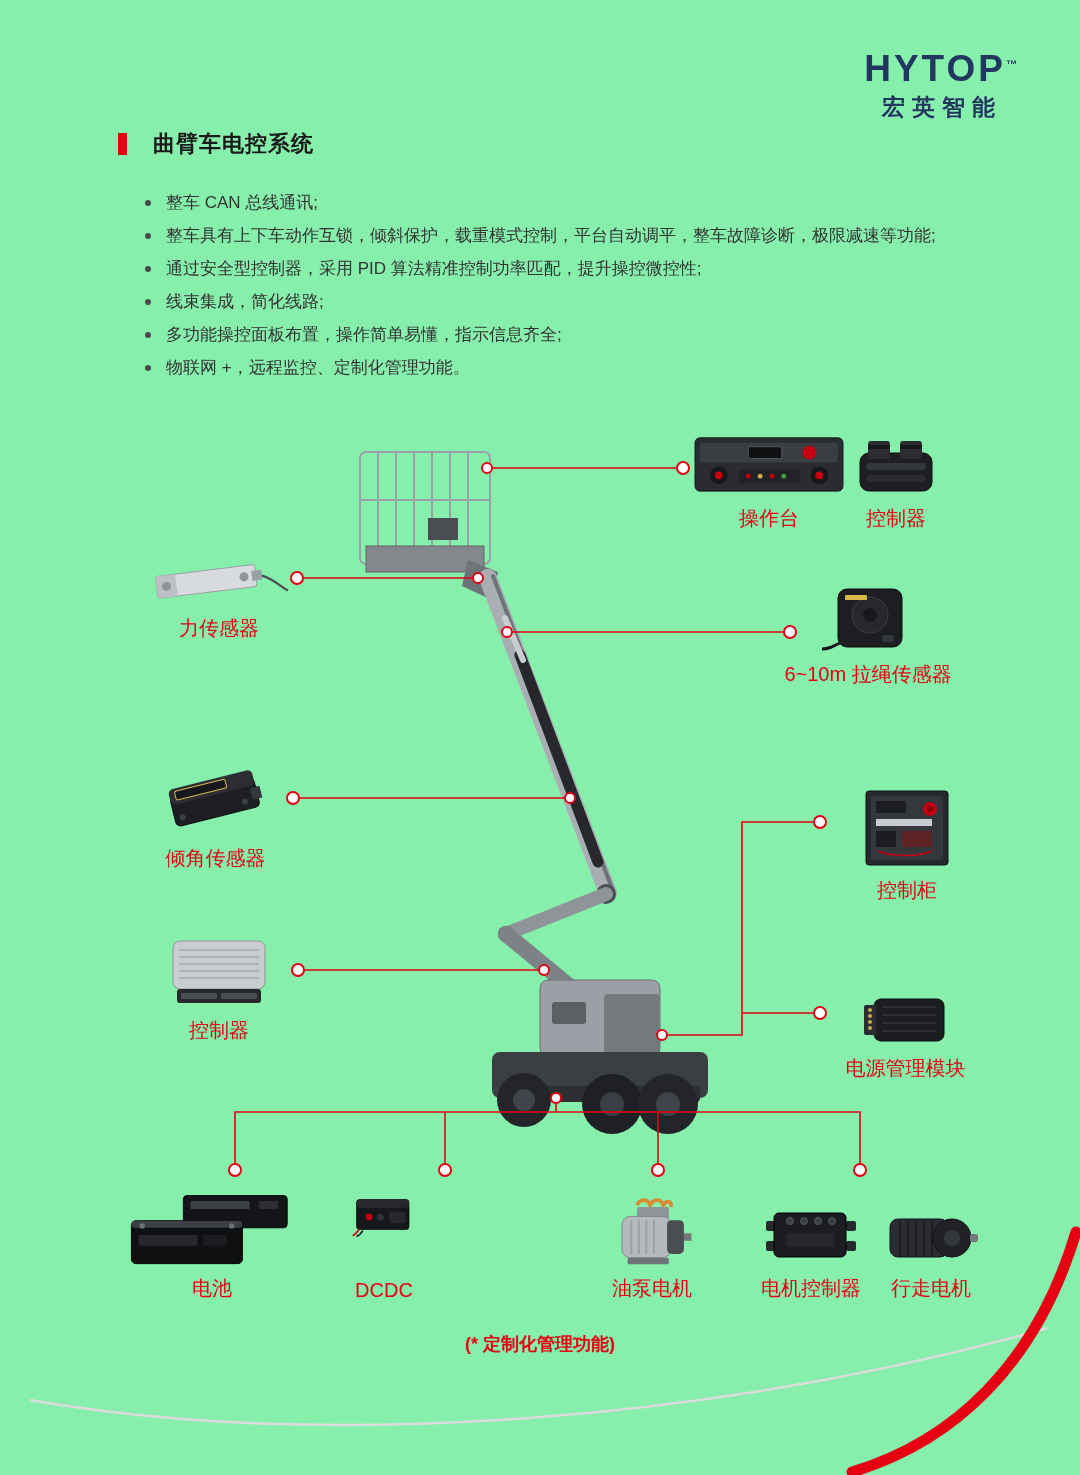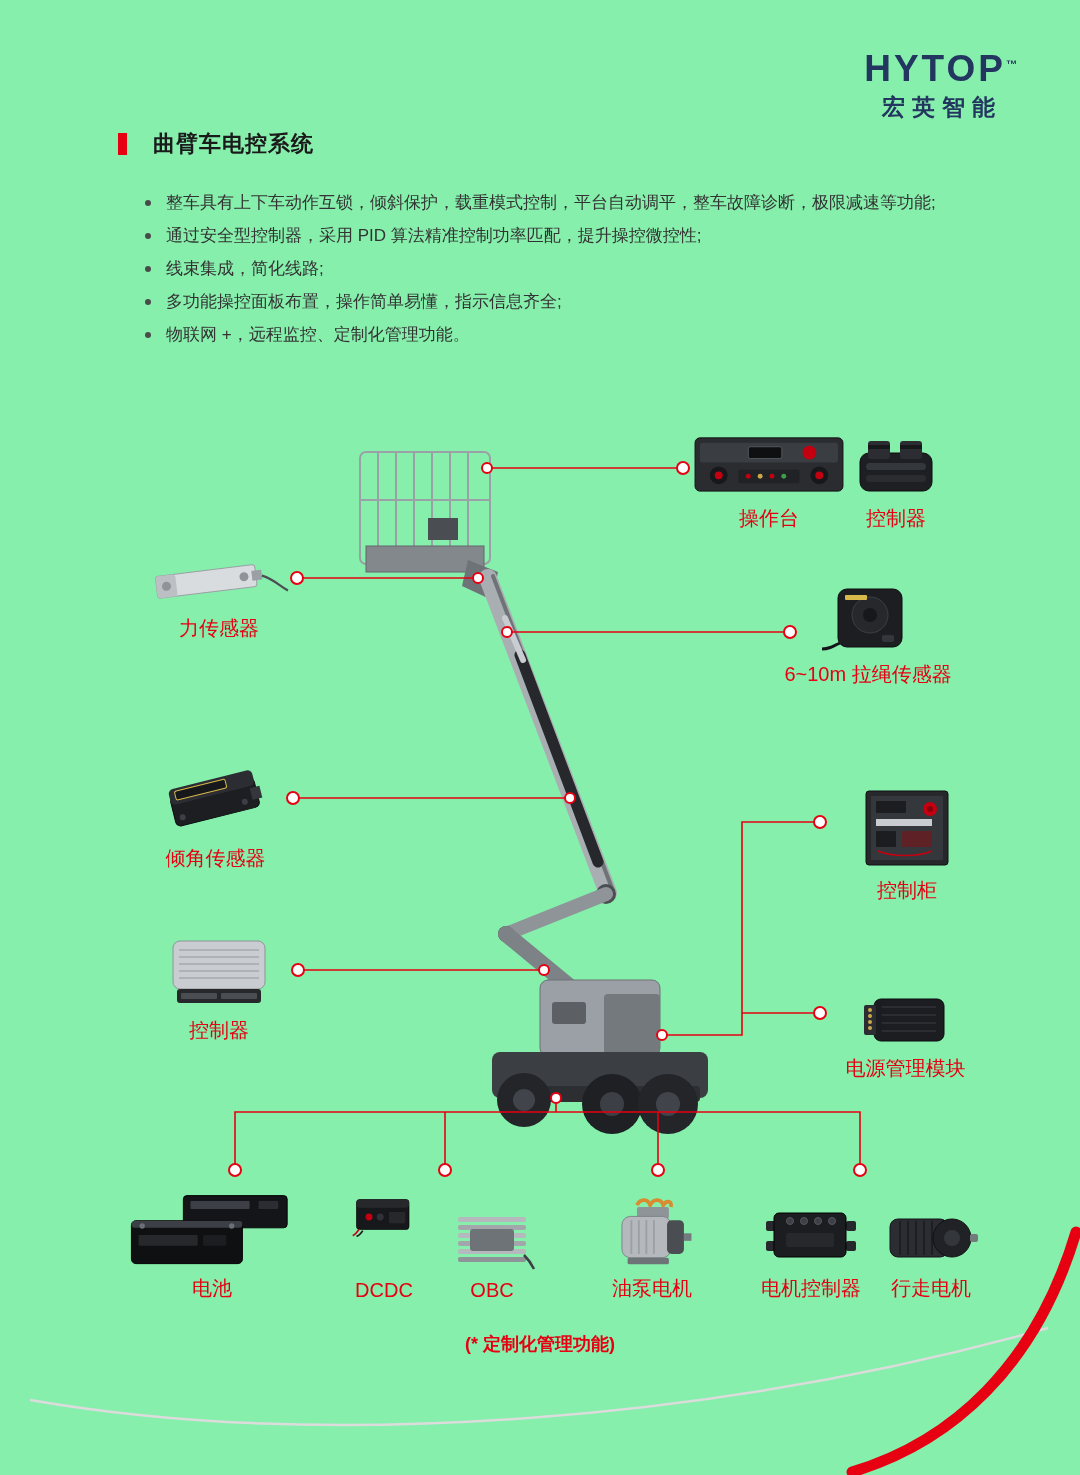--- a/index.html
+++ b/index.html
@@ -53,20 +53,21 @@
     <div class="logo-main"><span>HYTOP</span><sup>™</sup></div>
     <div class="logo-sub">宏英智能</div>
   </div>
 
   <div class="title-row">
     <span class="title-bar"></span>
     <h1 class="title-text">曲臂车电控系统</h1>
   </div>
 
   <ul class="bullets">
+    <li>整车 CAN 总线通讯;</li>
     <li>整车具有上下车动作互锁，倾斜保护，载重模式控制，平台自动调平，整车故障诊断，极限减速等功能;</li>
     <li>通过安全型控制器，采用 PID 算法精准控制功率匹配，提升操控微控性;</li>
     <li>线束集成，简化线路;</li>
     <li>多功能操控面板布置，操作简单易懂，指示信息齐全;</li>
     <li>物联网 +，远程监控、定制化管理功能。</li>
   </ul>
 
   <svg class="diagram-svg" viewBox="0 0 1080 1475">
 
     <g stroke-linecap="round">
@@ -281,33 +282,20 @@
       <rect x="10" y="12" width="84" height="13" rx="5" fill="#26282c"></rect>
       <circle cx="30" cy="40" r="5.5" fill="#c40010"></circle>
         <circle cx="48" cy="40" r="5.5" fill="#2f3237"></circle>
       <rect x="62" y="32" width="26" height="18" rx="2" fill="#26282c"></rect>
       <path d="M14 60 C 10 66 8 68 4 70" stroke="#c40010" stroke-width="2.5" fill="none"></path>
       <path d="M20 62 C 16 68 14 70 10 71" stroke="#17181b" stroke-width="2.5" fill="none"></path>
     </svg>
     <div class="label">DCDC</div>
   </div>
 
-  <div class="comp bottom" id="c-obc">
-    <svg width="92" height="66" viewBox="0 0 92 66">
-      <rect x="12" y="10" width="68" height="5" rx="2" fill="#b5b9be"></rect>
-      <rect x="12" y="18" width="68" height="5" rx="2" fill="#a3a7ac"></rect>
-      <rect x="12" y="26" width="68" height="5" rx="2" fill="#b5b9be"></rect>
-      <rect x="12" y="34" width="68" height="5" rx="2" fill="#a3a7ac"></rect>
-      <rect x="12" y="42" width="68" height="5" rx="2" fill="#b5b9be"></rect>
-      <rect x="12" y="50" width="68" height="5" rx="2" fill="#8f9499"></rect>
-      <rect x="24" y="22" width="44" height="22" rx="3" fill="#6e7378"></rect>
-      <path d="M78 48 C 84 54 86 58 88 62" stroke="#3c3f45" stroke-width="2.5" fill="none"></path>
-    </svg>
-    <div class="label">OBC</div>
-  </div>
 
   <div class="comp bottom" id="c-pump-motor">
     <svg width="92" height="82" viewBox="0 0 92 82">
       <path d="M30 14 C 34 6 42 8 44 14 C 48 6 56 8 58 14 C 62 8 68 10 66 16" stroke="#d98c2f" stroke-width="4" fill="none"></path>
       <rect x="30" y="16" width="34" height="12" rx="2" fill="#8f9499"></rect>
       <rect x="14" y="26" width="52" height="44" rx="9" fill="#b5b9be" stroke="#7d8287"></rect>
       <line x1="24" y1="30" x2="24" y2="66" stroke="#9aa0a5" stroke-width="2"></line>
       <line x1="32" y1="30" x2="32" y2="66" stroke="#9aa0a5" stroke-width="2"></line>
       <line x1="40" y1="30" x2="40" y2="66" stroke="#9aa0a5" stroke-width="2"></line>
       <line x1="48" y1="30" x2="48" y2="66" stroke="#9aa0a5" stroke-width="2"></line>

